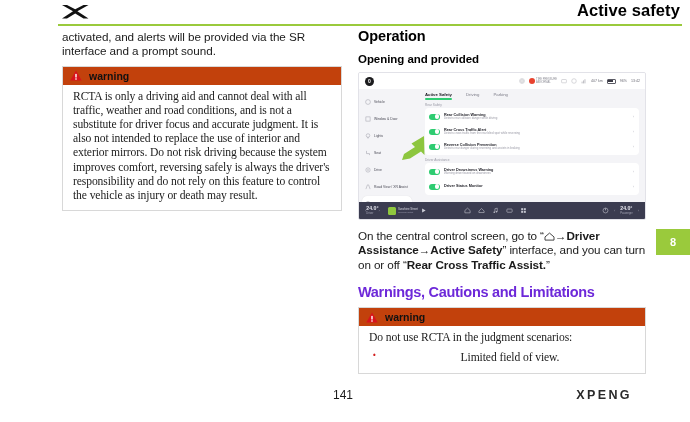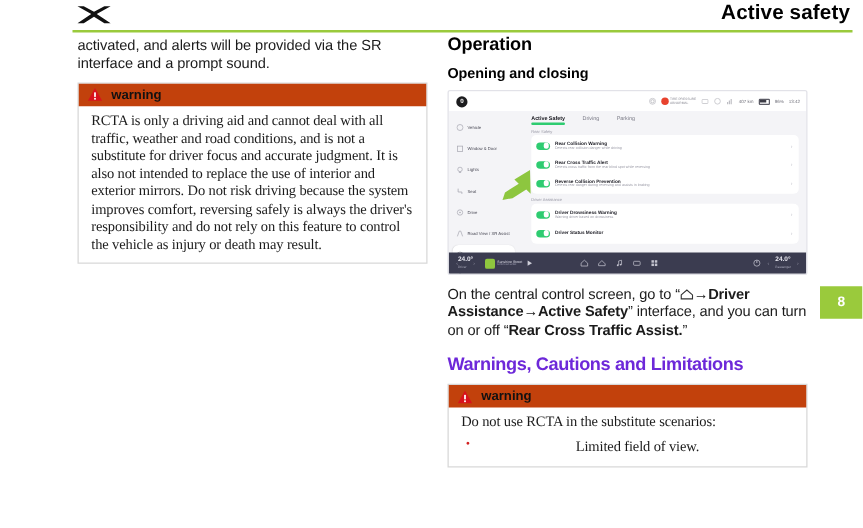--- a/index.html
+++ b/index.html
@@ -195,21 +195,21 @@
           <rect x="5.3" y="8.3" width="1.4" height="1.4" fill="#fff"></rect>
         </svg>
         <div class="warnbox-head-label">warning</div>
       </div>
       <div class="warnbox-body">RCTA is only a driving aid and cannot deal with all traffic, weather and road conditions, and is not a substitute for driver focus and accurate judgment. It is also not intended to replace the use of interior and exterior mirrors. Do not risk driving because the system improves comfort, reversing safely is always the driver's responsibility and do not rely on this feature to control the vehicle as injury or death may result.</div>
     </div>
   </div>
 
   <div class="col-right">
     <div class="h-operation">Operation</div>
-    <div class="h-sub">Opening and closing</div>
+    <div class="h-sub">Opening and provided</div>
 
     <div class="ivi">
 
       <div class="ivi-status">
         <div class="ivi-badge">0</div>
         <div class="ivi-status-right">
           <svg class="st-ico" viewBox="0 0 10 10">
               <circle cx="5" cy="5" r="2.2" fill="none" stroke="#8a8a94" stroke-width="1.2"></circle>
               <circle cx="5" cy="5" r="4" fill="none" stroke="#8a8a94" stroke-width="1"></circle>
             </svg>
@@ -424,26 +424,30 @@
     <div class="warnbox">
       <div class="warnbox-head">
         <svg class="warn-tri" viewBox="0 0 12 11">
           <path d="M6 0.4 L11.7 10.6 L0.3 10.6 Z" fill="#d8121c"></path>
           <rect x="5.3" y="3.9" width="1.4" height="3.6" fill="#fff"></rect>
           <rect x="5.3" y="8.3" width="1.4" height="1.4" fill="#fff"></rect>
         </svg>
         <div class="warnbox-head-label">warning</div>
       </div>
       <div class="warnbox-body">
-        <div>Do not use RCTA in the substitute scenarios:</div>
+        <div>Do not use RCTA in the judgment scenarios:</div>
         <ul class="warn-list">
           <li>Limited field of view.</li>
         </ul>
       </div>
     </div>
   </div>
 
   <div class="chapter-tab">
     <span>8</span>
   </div>
 
+  <div class="footer">
+    <div class="pagenum">141</div>
+    <div class="brand">XPENG</div>
+  </div>
 
 </div>
 
 </body></html>

